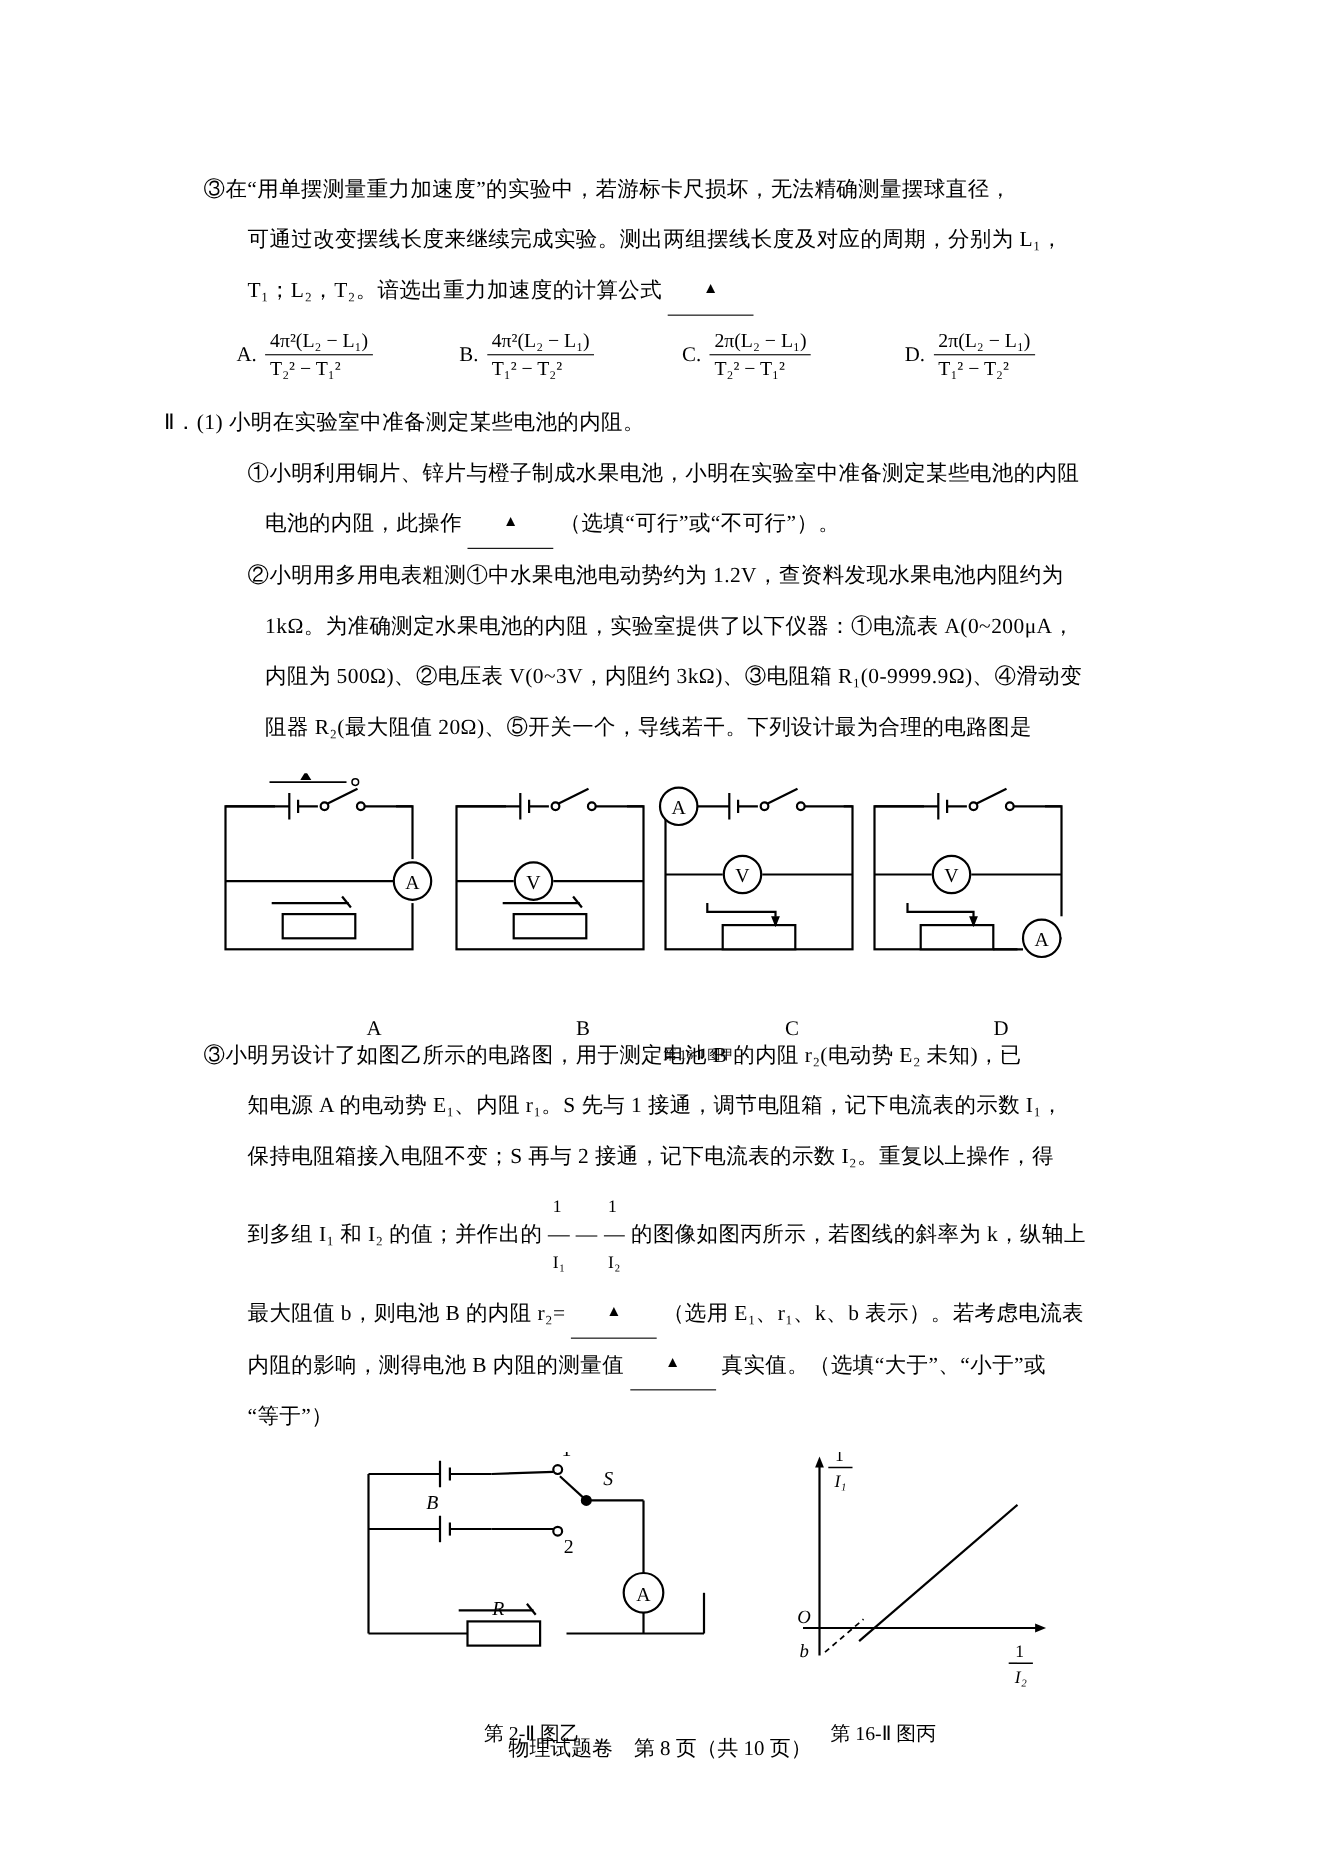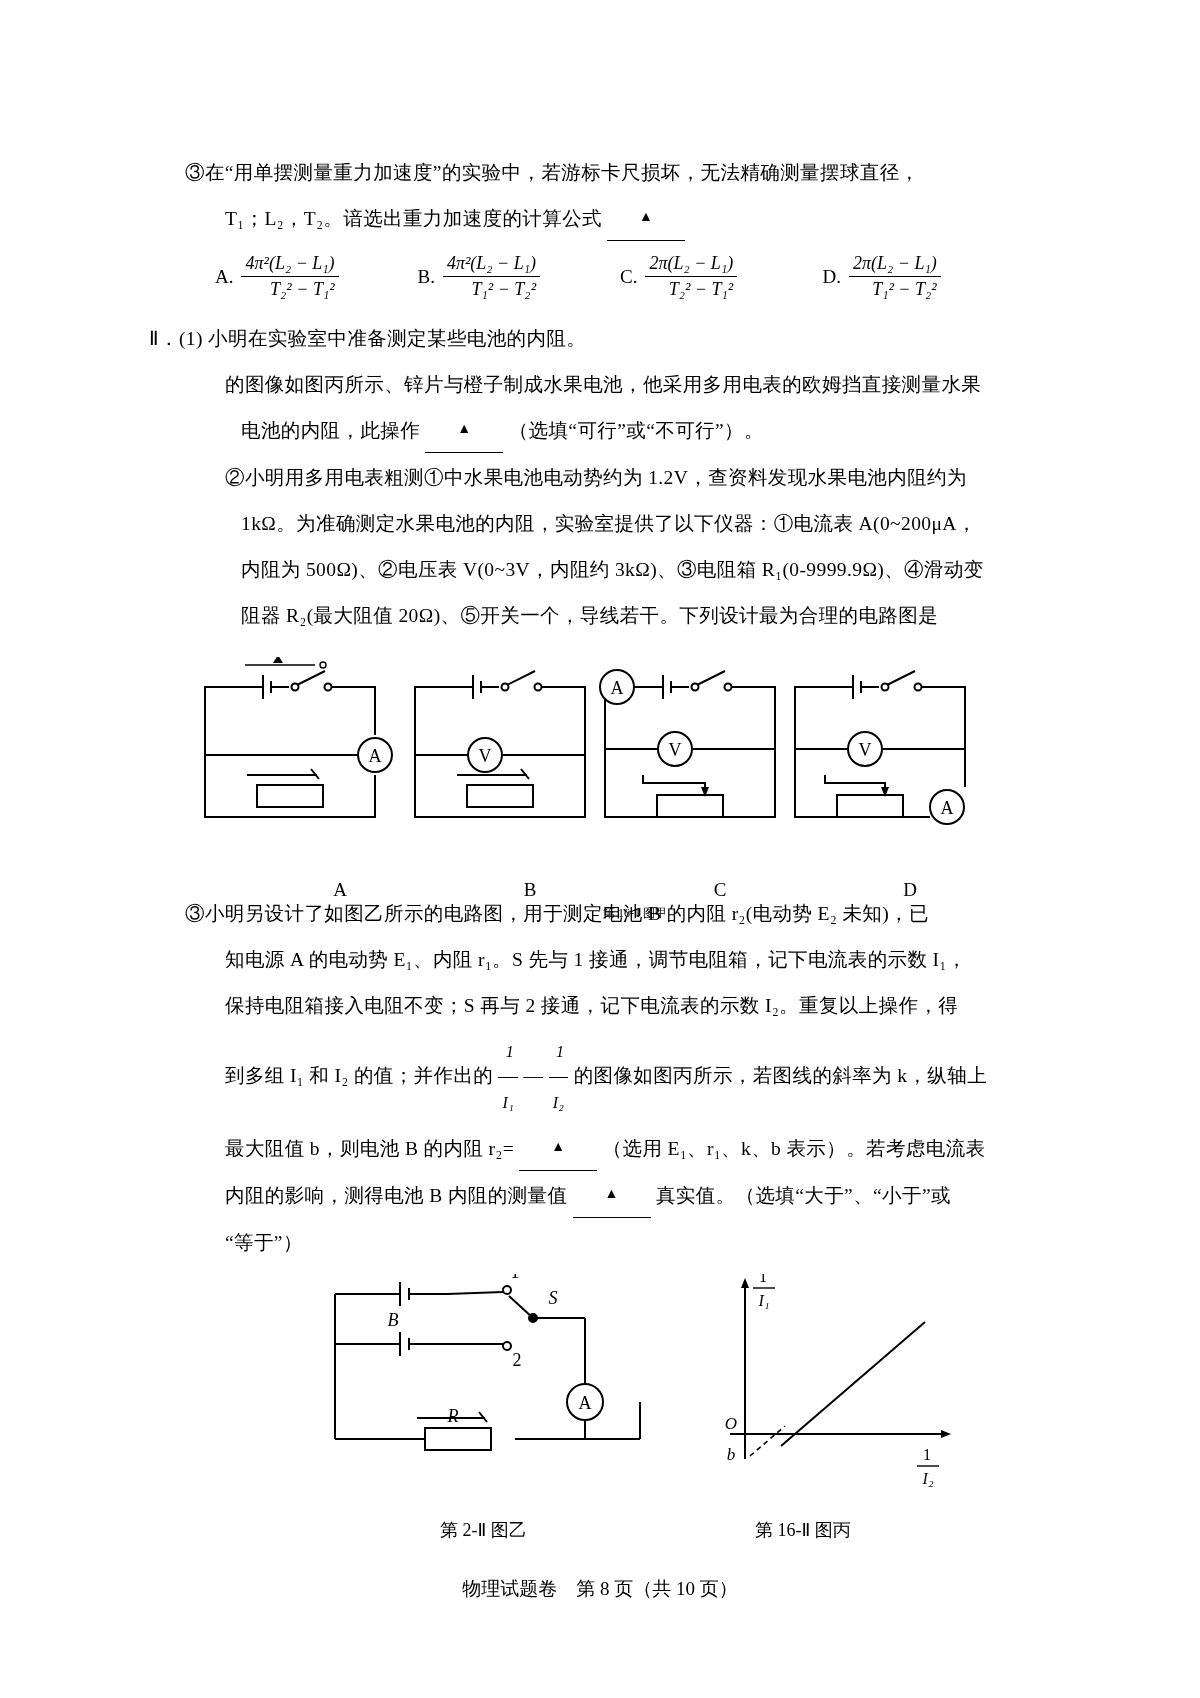--- a/index.html
+++ b/index.html
@@ -51,23 +51,22 @@
   }
   .opt{
     display:flex;
     align-items:center;
     width:205px;
     font-size:19px;
   }
   .opt-label{margin-right:8px;font-family:"Liberation Serif",serif;}
   .frac{
     display:inline-block;
-    text-align:right;
+    text-align:left;
     vertical-align:middle;
-    font-style:italic;
     font-size:18px;
   }
   .frac .num{
     display:block;
     padding:0 4px 2px 4px;
     border-bottom:1.3px solid #000;
     white-space:nowrap;
   }
   .frac .den{
     display:block;
@@ -114,20 +113,21 @@
   .nowrapbox{white-space:nowrap;}
 </style>
 </head>
 <body>
 
 <div class="page">
   <div class="content">
 
     <div class="q-block">
       <div class="line hang">③在“用单摆测量重力加速度”的实验中，若游标卡尺损坏，无法精确测量摆球直径，</div>
+      <div class="line indent1">可通过改变摆线长度来继续完成实验。测出两组摆线长度及对应的周期，分别为 L₁，</div>
       <div class="line indent1 nowrapbox">
         <span>T₁；L₂，T₂。谙选出重力加速度的计算公式</span>
         <span class="blank"><span class="tri">▲</span></span>
       </div>
 
       <div class="options">
         <div class="opt">
           <span class="opt-label">A.</span>
           <span class="frac">
             <span class="num">4π²(L₂ − L₁)</span>
@@ -153,21 +153,21 @@
           <span class="frac">
             <span class="num">2π(L₂ − L₁)</span>
             <span class="den">T₁² − T₂²</span>
           </span>
         </div>
       </div>
     </div>
 
     <div class="line" style="margin-top:16px;margin-left:-36px;">Ⅱ．(1) 小明在实验室中准备测定某些电池的内阻。</div>
 
-    <div class="line indent1">的图像如图丙所示、锌片与橙子制成水果电池，他采用多用电表的欧姆挡直接测量水果</div>
+    <div class="line indent1">①小明利用铜片、锌片与橙子制成水果电池，小明在实验室中准备测定某些电池的内阻</div>
     <div class="line indent2 nowrapbox">
       <span>电池的内阻，此操作</span>
       <span class="blank"><span class="tri">▲</span></span>
       <span>（选填“可行”或“不可行”）。</span>
     </div>
 
     <div class="line indent1">②小明用多用电表粗测①中水果电池电动势约为 1.2V，查资料发现水果电池内阻约为</div>
     <div class="line indent2">1kΩ。为准确测定水果电池的内阻，实验室提供了以下仪器：①电流表 A(0~200μA，</div>
     <div class="line indent2">内阻为 500Ω)、②电压表 V(0~3V，内阻约 3kΩ)、③电阻箱 R₁(0-9999.9Ω)、④滑动变</div>
     <div class="line indent2">阻器 R₂(最大阻值 20Ω)、⑤开关一个，导线若干。下列设计最为合理的电路图是</div>

